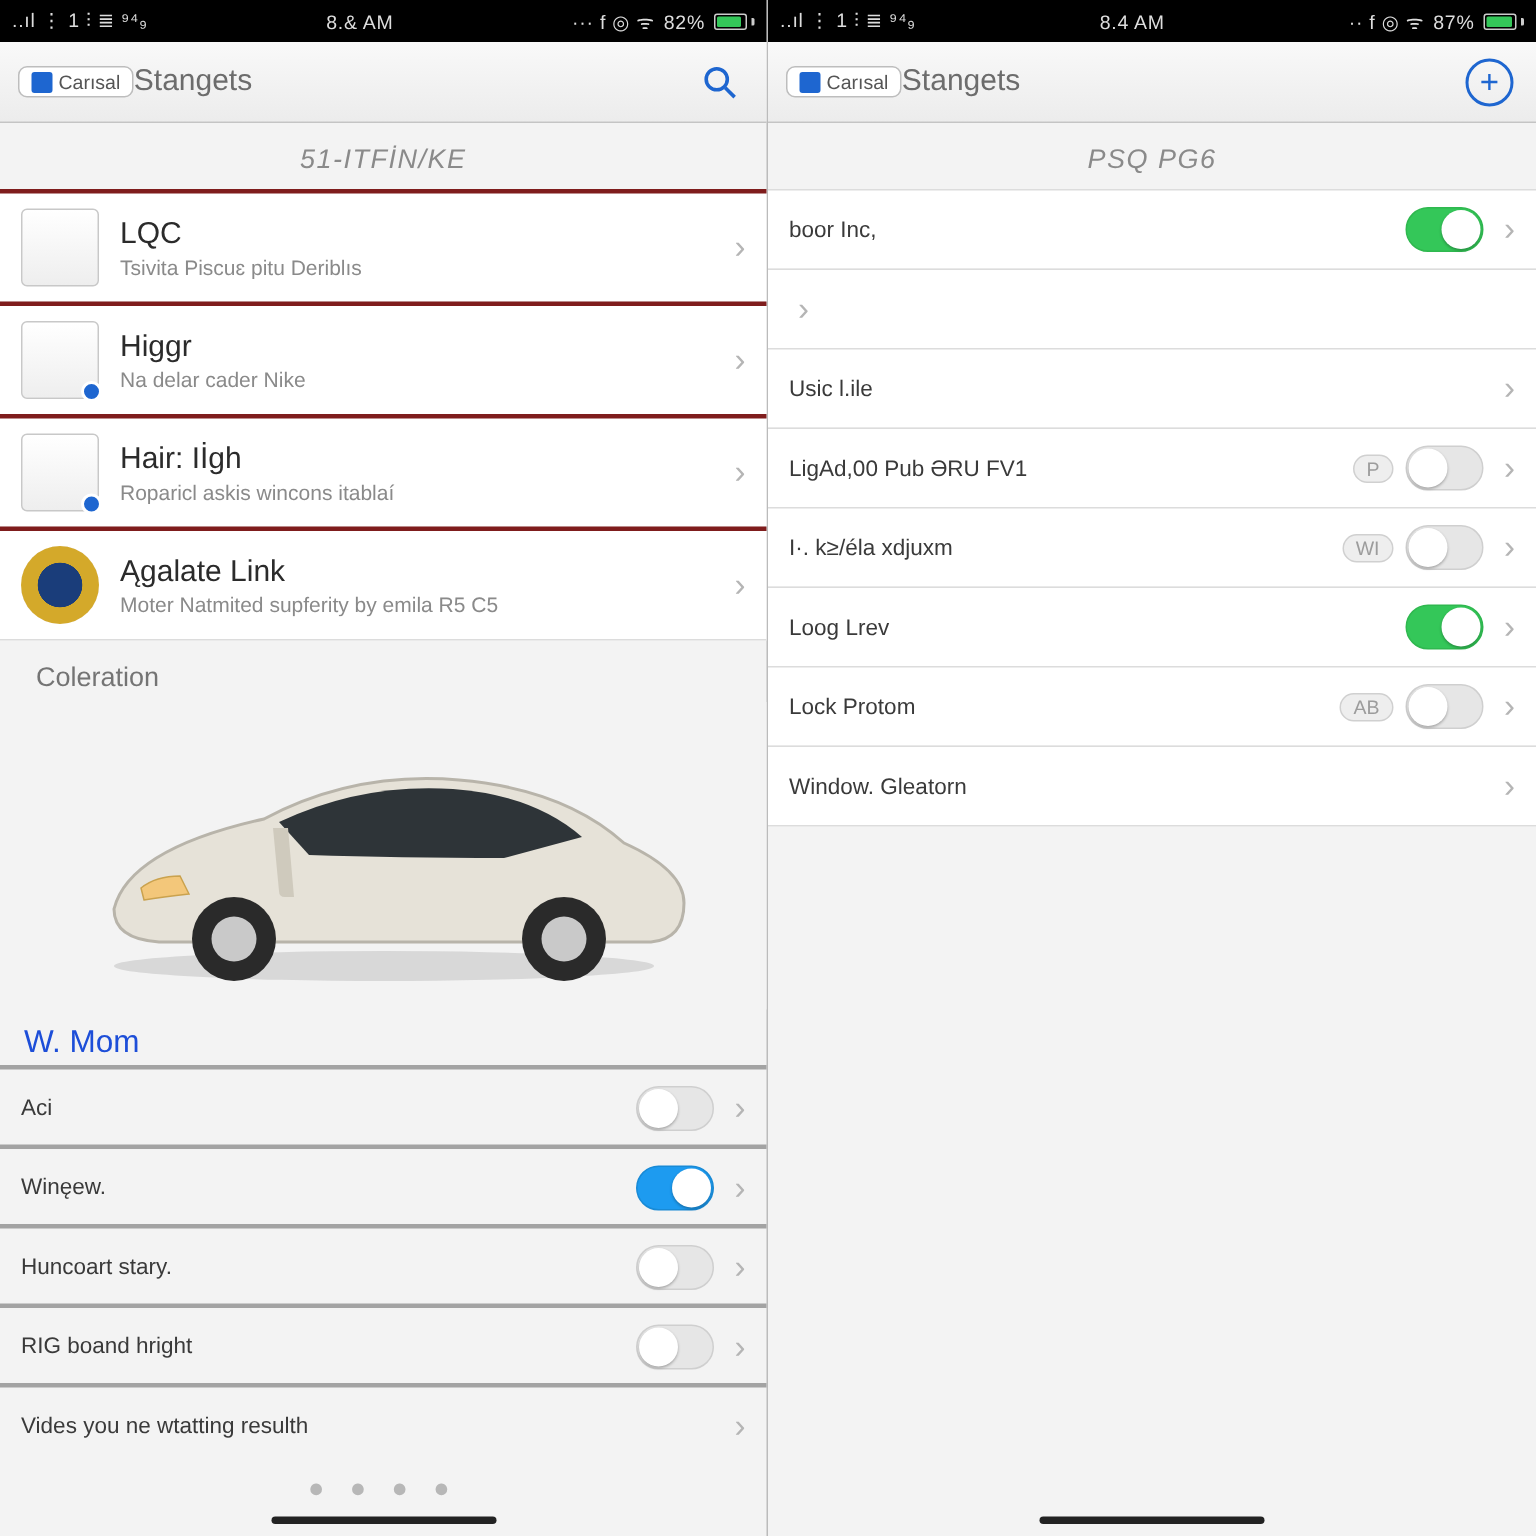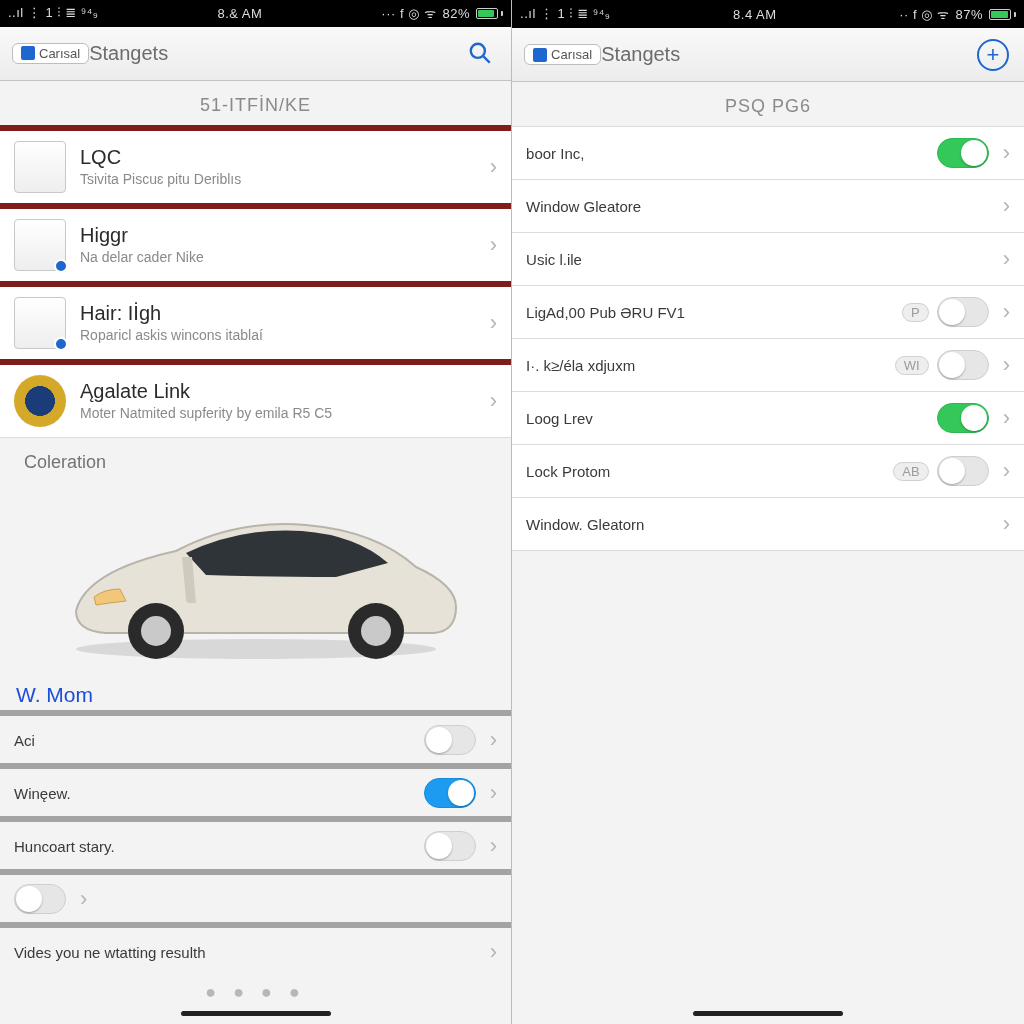--- a/index.html
+++ b/index.html
@@ -18,39 +18,39 @@
 
   
   .header { height:54px; background:linear-gradient(#f9f9f9,#ececec); border-bottom:1px solid #c4c4c4; display:flex; align-items:center; justify-content:space-between; padding:16px 12px; }
   .brand { display:flex; align-items:center; gap:4px; border:1px solid #bdbdbd; border-radius:6px; padding:2px 8px; background:#fff; font-size:13px; color:#555; }
   .brand .blogo { width:14px; height:14px; background:#1e66d0; border-radius:2px; }
   .header-title { font-size:20px; color:#6c6c6c; text-align:left; flex:1; }
   .header-btn { width:38px; height:38px; display:flex; align-items:center; justify-content:center; color:#1e66d0; }
   .plus-circ { width:32px; height:32px; border:2px solid #1e66d0; border-radius:50%; display:flex; align-items:center; justify-content:center; font-size:22px; color:#1e66d0; font-weight:300; }
 
   
-  .subhead { text-align:center; color:#8a8a8a; font-size:18px; letter-spacing:1px; padding:14px 0 10px; }
-
-  
-  .thumbrow { display:flex; align-items:center; gap:14px; background:#fff; border-top:6px solid #7f1d1d; border-bottom:1px solid #dcdcdc; padding:10px 14px; margin-top:-1px; }
+  .subhead { text-align:center; color:#8a8a8a; font-size:18px; letter-spacing:1px; padding:14px 0 10px;font-style:italic; }
+
+  
+  .thumbrow { display:flex; align-items:center; gap:14px; background:#fff; border-top:3px solid #7f1d1d; border-bottom:1px solid #dcdcdc; padding:10px 14px; margin-top:-1px; }
   .thumb { width:52px; height:52px; border:1px solid #c8c8c8; border-radius:4px; background:linear-gradient(#fff,#eee); position:relative; flex-shrink:0; }
   .thumb .badge { position:absolute; width:14px; height:14px; border-radius:50%; right:-3px; bottom:-3px; background:#1e66d0; border:2px solid #fff; }
   .thumb.gold { background:radial-gradient(circle,#1a3d7a 0 40%, #d4a92a 41% 70%, #b8891a 71% 100%); border-radius:50%; border:none; }
   .row-text { flex:1; min-width:0; }
   .row-title { font-size:20px; color:#2b2b2b; font-weight:500; }
   .row-sub { font-size:14px; color:#8a8a8a; margin-top:2px; white-space:nowrap; overflow:hidden; text-overflow:ellipsis; }
   .chev { color:#b5b5b5; font-size:22px; font-weight:300; padding-left:6px; }
 
   .sect-label { font-size:18px; color:#747474; padding:14px 24px 6px; }
   .car { width:100%; height:205px; display:flex; align-items:center; justify-content:center; background:#f3f3f3; }
   .car svg { width:440px; height:190px; }
 
   
   .setrow { display:flex; align-items:center; background:#fff; border-top:1px solid #dcdcdc; border-bottom:1px solid #dcdcdc; padding:0 14px; height:54px; margin-top:-1px; }
-  .setrow.plain { background:transparent; border:none; border-top:6px solid #a3a3a3; }
+  .setrow.plain { background:transparent; border:none; border-top:3px solid #a3a3a3; }
   .setrow .lab { flex:1; font-size:15px; color:#3a3a3a; }
   .setrow .side { display:flex; align-items:center; gap:8px; }
   .pill { font-size:13px; color:#9c9c9c; background:#eee; border:1px solid #d0d0d0; border-radius:10px; padding:1px 8px; }
   .toggle { width:52px; height:30px; border-radius:15px; position:relative; background:#e6e6e6; border:1px solid #cfcfcf; }
   .toggle .knob { position:absolute; width:26px; height:26px; background:#fff; border-radius:50%; top:1px; left:1px; box-shadow:0 1px 2px rgba(0,0,0,.3); transition:none; }
   .toggle.on-green { background:#34c759; border-color:#2fb84f; }
   .toggle.on-green .knob { left:23px; }
   .toggle.on-blue { background:#1d9bf0; border-color:#188ad6; }
   .toggle.on-blue .knob { left:23px; }
 
@@ -176,20 +176,21 @@
       <div class="setrow plain">
         <div class="lab">Huncoart stary.</div>
         <div class="side">
             <div class="toggle">
               <div class="knob"></div>
             </div>
             <div class="chev">›</div>
           </div>
       </div>
       <div class="setrow plain">
+        <div class="lab">RIG boand hright</div>
         <div class="side">
             <div class="toggle">
               <div class="knob"></div>
             </div>
             <div class="chev">›</div>
           </div>
       </div>
       <div class="setrow plain">
         <div class="lab">Vides you ne wtatting resulth</div>
         <div class="side">
@@ -236,21 +237,20 @@
       <div class="setrow">
         <div class="lab">boor Inc,</div>
         <div class="side">
             <div class="toggle on-green">
               <div class="knob"></div>
             </div>
             <div class="chev">›</div>
           </div>
       </div>
       <div class="setrow">
-        <div class="lab">Window Gleatore</div>
         <div class="side">
             <div class="chev">›</div>
           </div>
       </div>
       <div class="setrow">
         <div class="lab">Usic l.ile</div>
         <div class="side">
             <div class="chev">›</div>
           </div>
       </div>

